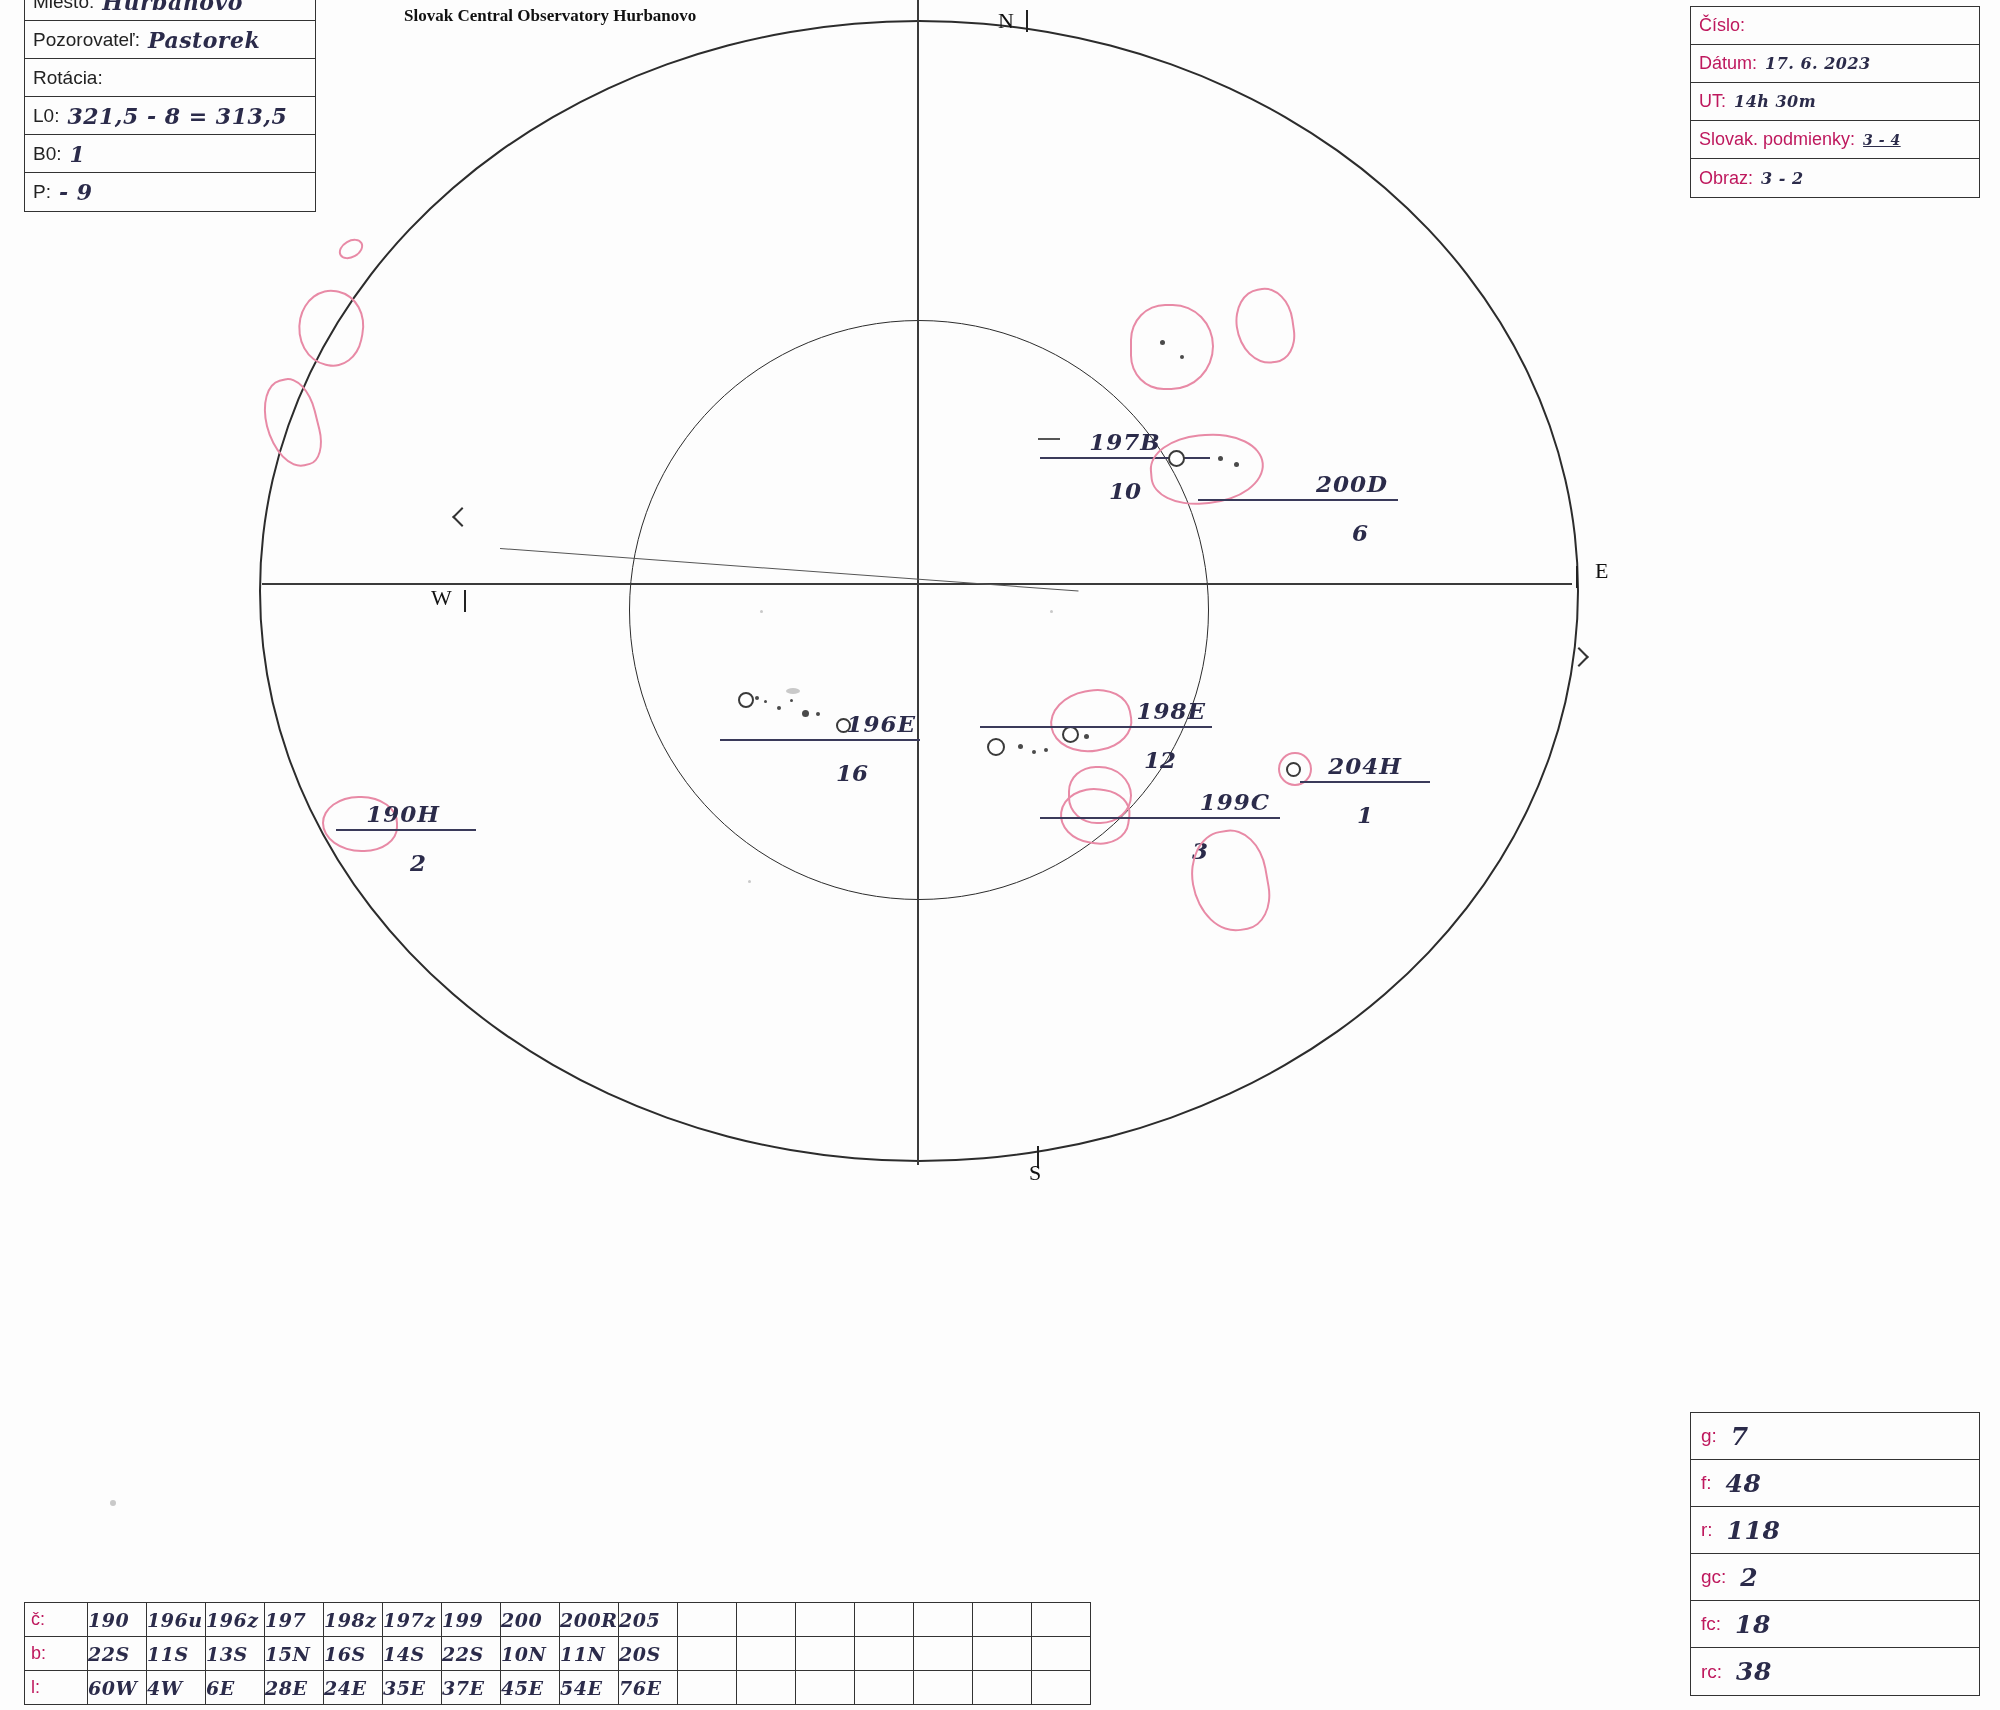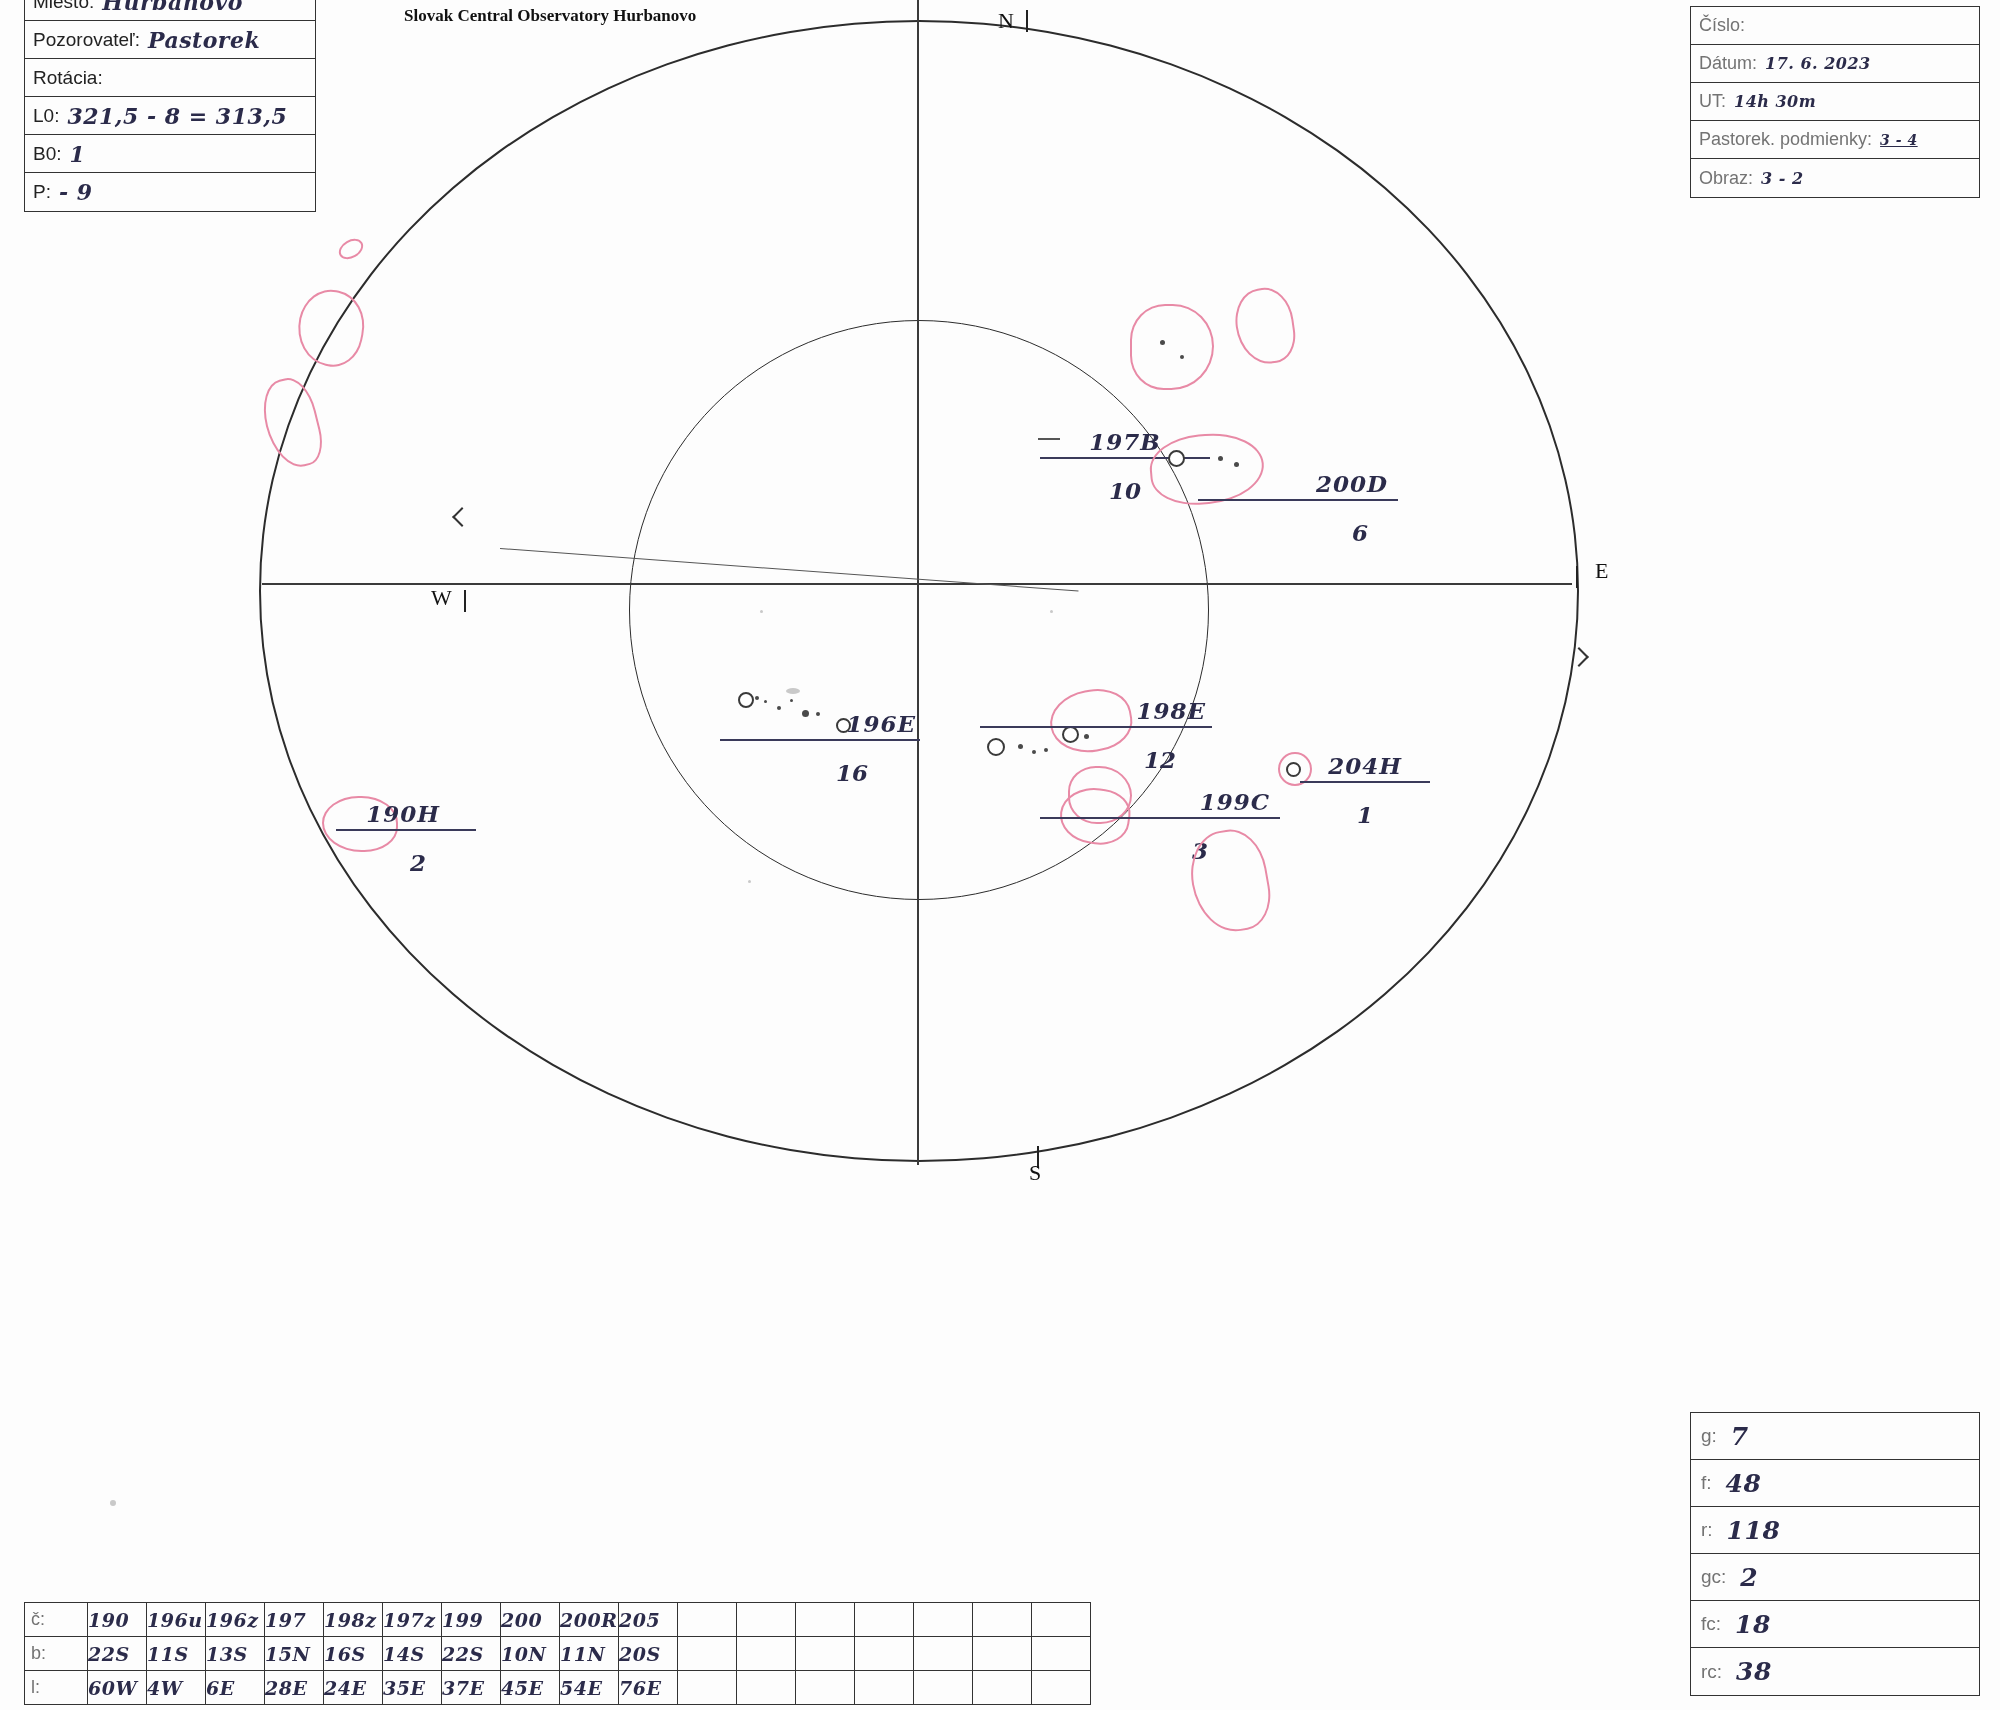--- a/index.html
+++ b/index.html
@@ -24,21 +24,21 @@
   
   .hand {
     font-family: "DejaVu Serif", serif;
     font-style: italic;
     color: #2b2b4a;
     font-weight: 600;
     letter-spacing: 0.5px;
   }
   .printed {
     font-family: "Liberation Sans", sans-serif;
-    color: #737373;
+    color: #be185d;
   }
 
   
   #obs-title {
     position: absolute;
     left: 404px;
     top: 6px;
     font-family: "Liberation Serif", serif;
     font-weight: bold;
     font-size: 17px;
@@ -313,21 +313,21 @@
     </div>
     <div class="row">
       <span class="lbl printed">Dátum:</span>
       <span class="val hand">17. 6. 2023</span>
     </div>
     <div class="row">
       <span class="lbl printed">UT:</span>
       <span class="val hand">14h 30m</span>
     </div>
     <div class="row">
-      <span class="lbl printed">Pastorek. podmienky:</span>
+      <span class="lbl printed">Slovak. podmienky:</span>
       <span class="val hand small">3 - 4</span>
     </div>
     <div class="row">
       <span class="lbl printed">Obraz:</span>
       <span class="val hand">3 - 2</span>
     </div>
   </div>
 
   <div id="results-table">
     <div class="row">

